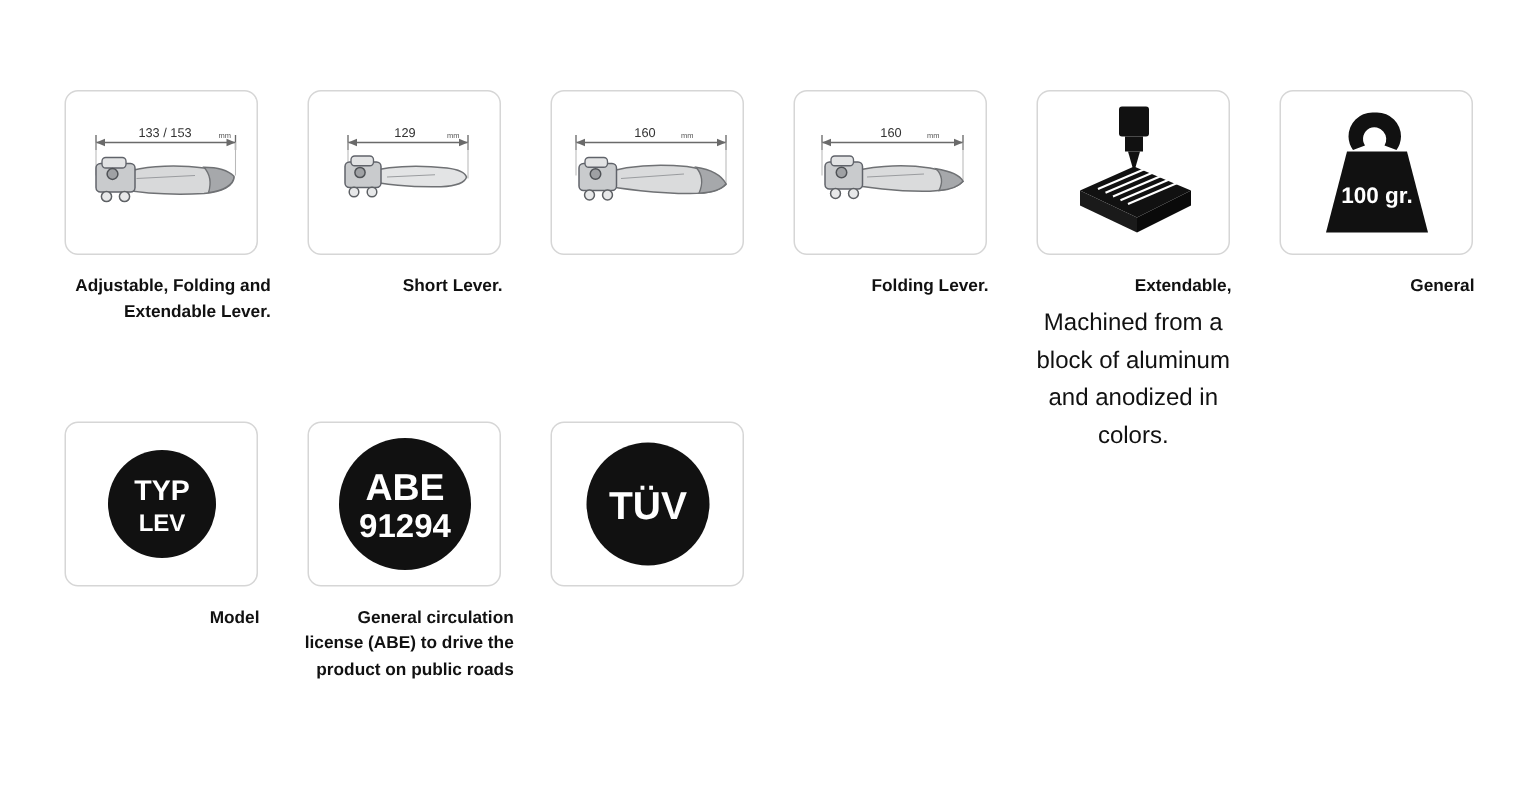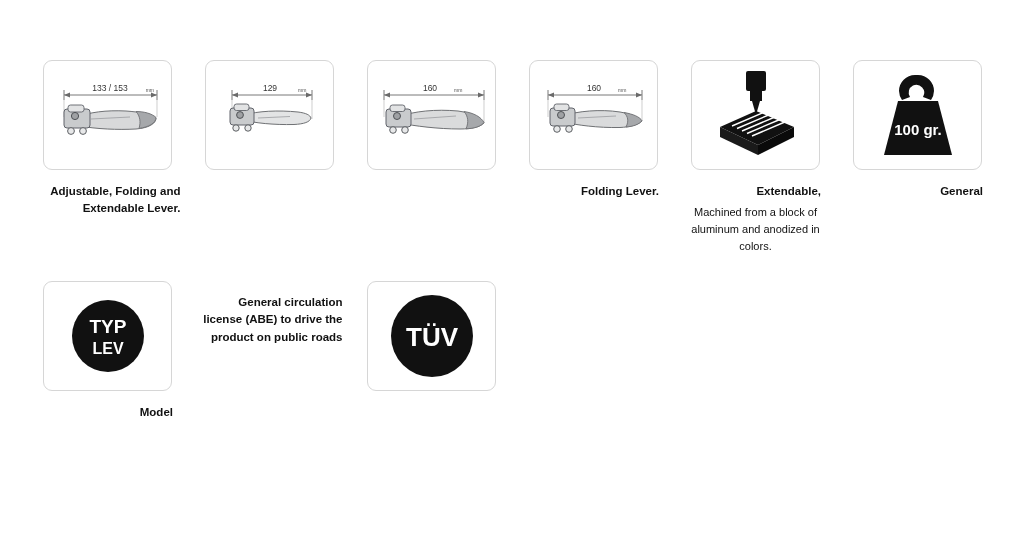--- a/index.html
+++ b/index.html
@@ -58,21 +58,21 @@
     text-align: right;
     font-size: 11.5px;
     line-height: 1.5;
     font-weight: bold;
     color: #111111;
     width: 131px;
   }
   .sub {
     margin-top: 4px;
     text-align: center;
-    font-size: 11px;
+    font-size: 16px;
     line-height: 1.55;
     font-weight: normal;
     color: #111111;
     width: 140px;
   }
   .caption-wide { width: 146px; }
   .caption-narrow { width: 131px; }
 </style>
 </head>
 <body>
@@ -124,20 +124,21 @@
 
           <path d="M38,54 C52,50 72,49 92,51 C100,52 104,54 105,57 C104,61 98,63 88,63.5 C68,64 48,62 38,59 C34,57.5 34,55.5 38,54 Z" fill="#e3e4e5" stroke="#6f7174" stroke-width="1"></path>
           <rect x="24" y="47" width="24" height="17" rx="3" fill="#c9cbcd" stroke="#60636a" stroke-width="1"></rect>
           <rect x="28" y="43" width="15" height="6.5" rx="2.5" fill="#e2e3e4" stroke="#60636a" stroke-width="0.9"></rect>
           <circle cx="30" cy="67" r="3.2" fill="#e7e8e9" stroke="#5d6064" stroke-width="1"></circle>
           <circle cx="42" cy="67" r="3.2" fill="#e7e8e9" stroke="#5d6064" stroke-width="1"></circle>
           <circle cx="34" cy="54" r="3.4" fill="#9fa1a4" stroke="#4f5256" stroke-width="1"></circle>
           <line x1="52" y1="57" x2="84" y2="55.5" stroke="#9a9c9f" stroke-width="0.8"></line>
         </svg>
       </div>
+      <div class="caption caption-narrow">Short Lever.</div>
     </div>
 
     <div class="cell">
       <div class="box">
         <svg width="127" height="108" viewBox="0 0 127 108">
           <line x1="16" y1="34" x2="116" y2="34" stroke="#6a6a6a" stroke-width="0.9"></line>
           <line x1="16" y1="29" x2="16" y2="39" stroke="#6a6a6a" stroke-width="0.9"></line>
           <line x1="116" y1="29" x2="116" y2="39" stroke="#6a6a6a" stroke-width="0.9"></line>
           <polygon points="16,34 22,31.5 22,36.5" fill="#6a6a6a"></polygon>
           <polygon points="116,34 110,31.5 110,36.5" fill="#6a6a6a"></polygon>
@@ -229,20 +230,27 @@
         <svg width="120" height="104" viewBox="0 0 120 104">
           <circle cx="60" cy="52" r="36" fill="#111111"></circle>
           <text x="60" y="49" text-anchor="middle" font-family="Liberation Sans, sans-serif" font-size="19" font-weight="bold" fill="#ffffff">TYP</text>
           <text x="60" y="70" text-anchor="middle" font-family="Liberation Sans, sans-serif" font-size="16" font-weight="bold" fill="#ffffff">LEV</text>
         </svg>
       </div>
       <div class="caption caption-narrow">Model</div>
     </div>
 
     <div class="cell">
+      <div class="box">
+        <svg width="120" height="104" viewBox="0 0 120 104">
+          <circle cx="60" cy="52" r="44" fill="#111111"></circle>
+          <text x="60" y="49" text-anchor="middle" font-family="Liberation Sans, sans-serif" font-size="25" font-weight="bold" fill="#ffffff">ABE</text>
+          <text x="60" y="74" text-anchor="middle" font-family="Liberation Sans, sans-serif" font-size="22" font-weight="bold" fill="#ffffff">91294</text>
+        </svg>
+      </div>
       <div class="caption caption-wide">General circulation license (ABE) to drive the product on public roads</div>
     </div>
 
     <div class="cell">
       <div class="box">
         <svg width="120" height="104" viewBox="0 0 120 104">
           <circle cx="60" cy="52" r="41" fill="#111111"></circle>
           <text x="60" y="62" text-anchor="middle" font-family="Liberation Sans, sans-serif" font-size="26" font-weight="bold" fill="#ffffff">TÜV</text>
         </svg>
       </div>

